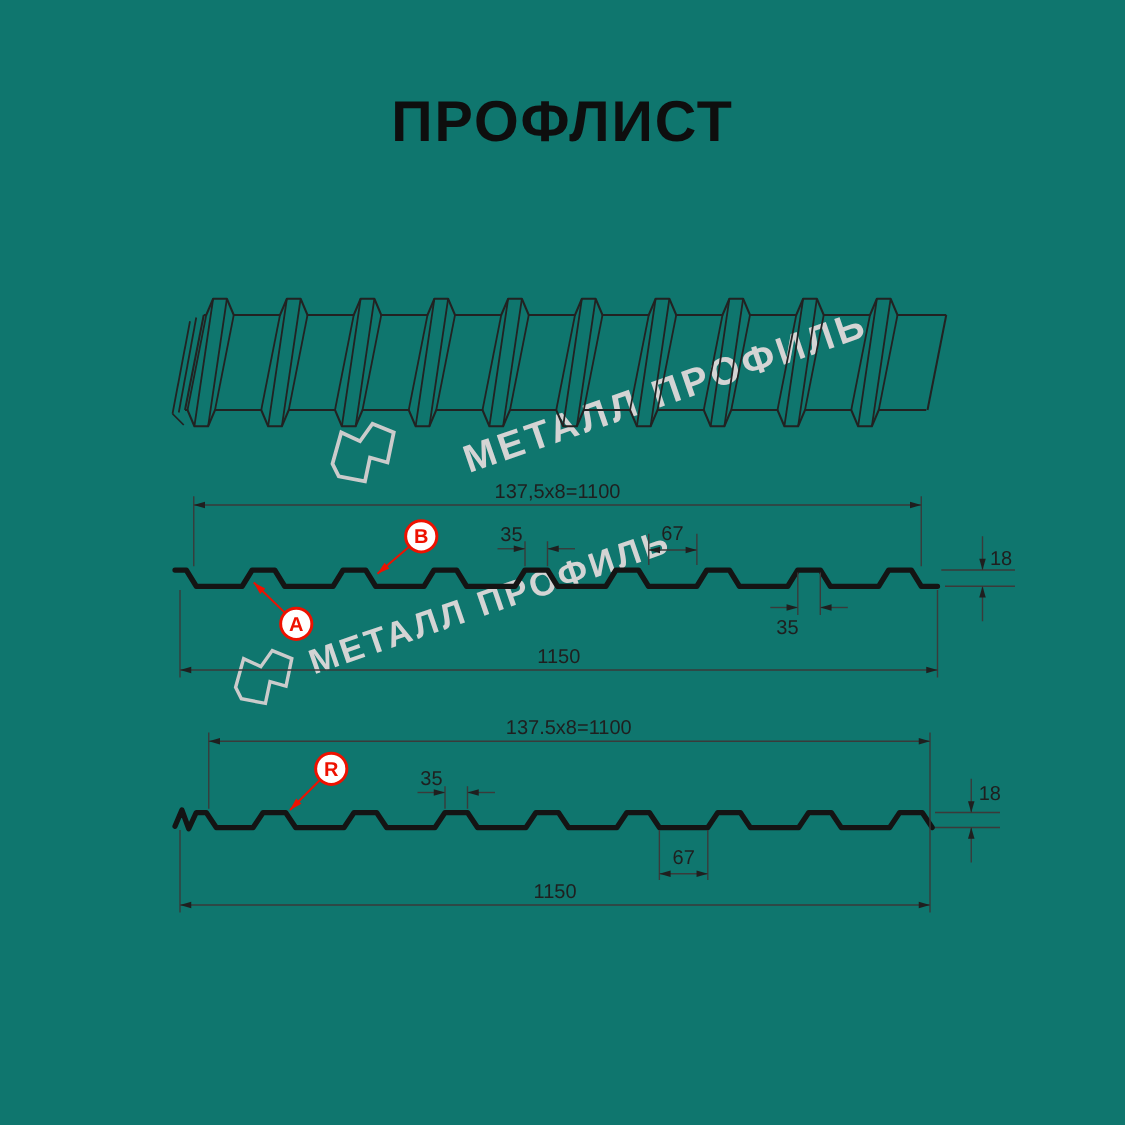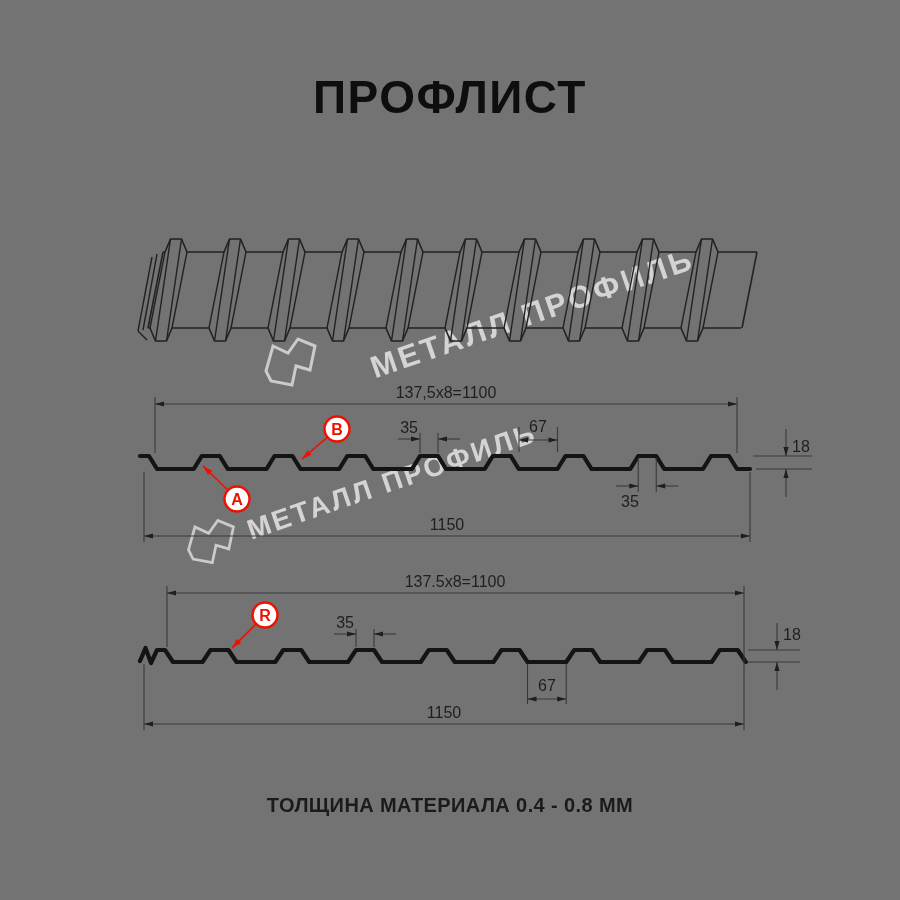--- a/index.html
+++ b/index.html
@@ -1,16 +1,16 @@
 <!DOCTYPE html>
 <html><head>
 <meta charset="utf-8">
 <style>
   html,body{margin:0;padding:0;background:#ffffff;}
-  .page{position:relative;width:900px;height:900px;background:#737373;overflow:hidden;
+  .page{position:relative;width:900px;height:900px;background:#0f766e;overflow:hidden;
         font-family:"Liberation Sans",sans-serif;}
   .center-text{position:absolute;left:0;width:100%;text-align:center;color:#0e0e0e;}
   .title{top:74px;font-size:46px;font-weight:bold;letter-spacing:1.5px;line-height:1;}
   .subtitle{top:131px;font-size:21px;font-weight:bold;letter-spacing:0.6px;color:#1b1b1b;}
   .footer{top:794px;font-size:20px;font-weight:bold;letter-spacing:0.4px;color:#1b1b1b;}
   .wm-text{position:absolute;color:#d4d4d4;font-weight:bold;white-space:nowrap;
            transform-origin:left top;z-index:1;}
   #wm1-text{left:366px;top:352px;font-size:31px;letter-spacing:3px;transform:rotate(-19deg);}
   #wm2-text{left:243px;top:516px;font-size:28px;letter-spacing:2.5px;transform:rotate(-19deg);}
   .wm-logo{position:absolute;z-index:1;}
@@ -163,14 +163,13 @@
       <polygon points="777,650 774.4,641 779.6,641" fill="#1f1f1f"></polygon>
       <line x1="777" y1="662" x2="777" y2="690" stroke="#3a3a3a" stroke-width="1.1"></line>
       <polygon points="777,662 779.6,671 774.4,671" fill="#1f1f1f"></polygon>
       <text x="783" y="640" font-size="16" text-anchor="start" fill="#1f1f1f" font-weight="normal">18</text>
       <line x1="256.16116523516814" y1="623.8388347648319" x2="232" y2="648" stroke="#ee1100" stroke-width="1.6"></line>
       <polygon points="232,648 236.94974746830584,638.8076118445748 241.1923881554251,643.0502525316941" fill="#ee1100"></polygon>
       <circle cx="265" cy="615" r="12.5" fill="#ffffff" stroke="#ee1100" stroke-width="2.4"></circle>
       <text x="265" y="620.5" font-size="16" text-anchor="middle" fill="#ee1100" font-weight="bold">R</text>
     </svg>
 
-  <div class="center-text footer">ТОЛЩИНА МАТЕРИАЛА 0.4 - 0.8 ММ</div>
 </div>
 
 </body></html>

